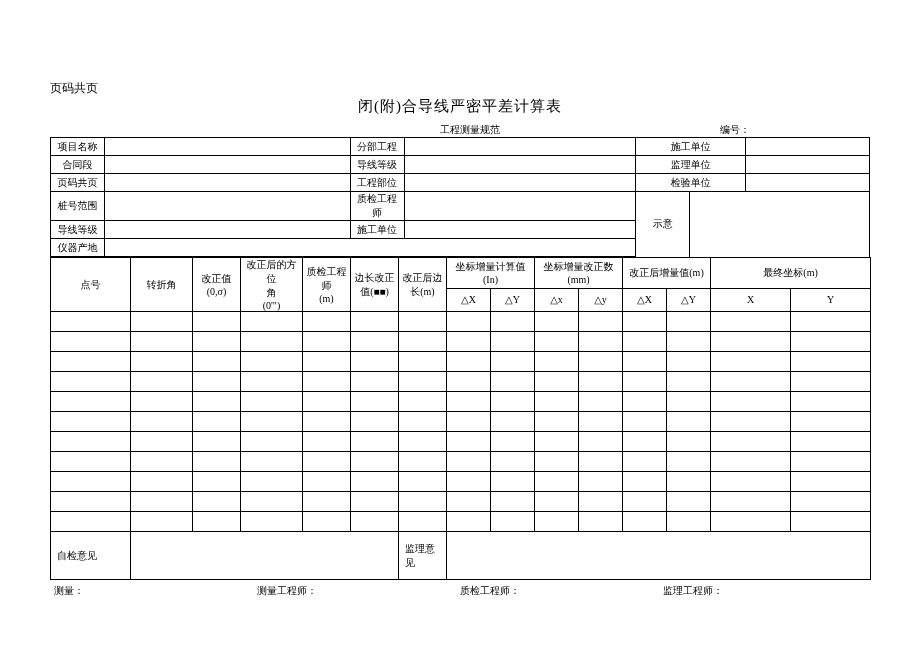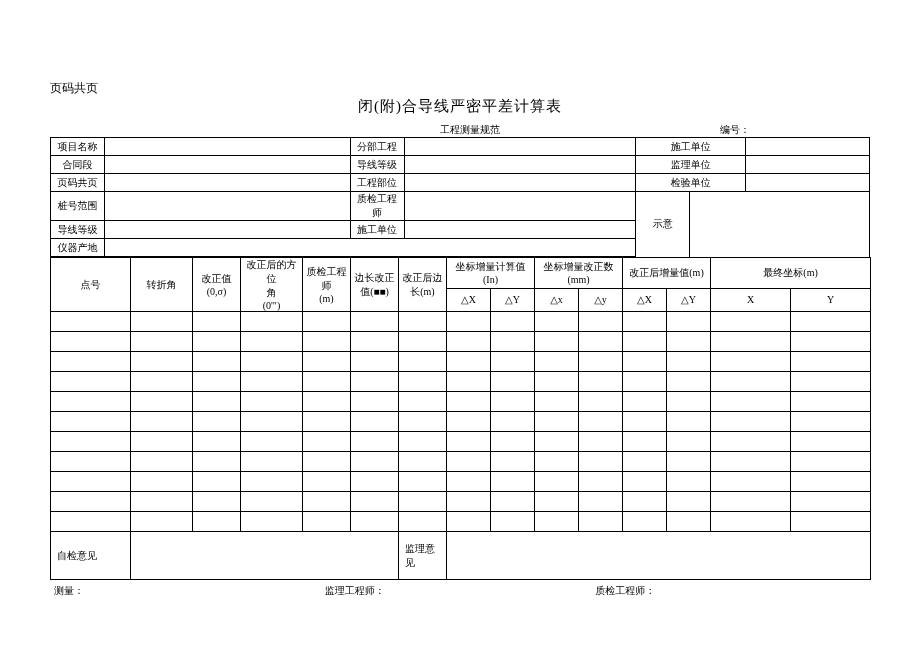--- a/index.html
+++ b/index.html
@@ -362,15 +362,16 @@
     <td>自检意见</td>
     <td colspan="5"></td>
     <td>监理意见</td>
     <td colspan="8"></td>
   </tr>
 </tbody>
   </table>
 
 <div class="sig-row">
   <span>测量：</span>
+  <span>测量工程师：</span>
+  <span>质检工程师：</span>
   <span>监理工程师：</span>
-  <span>质检工程师：</span>
 </div>
 
 </body></html>

